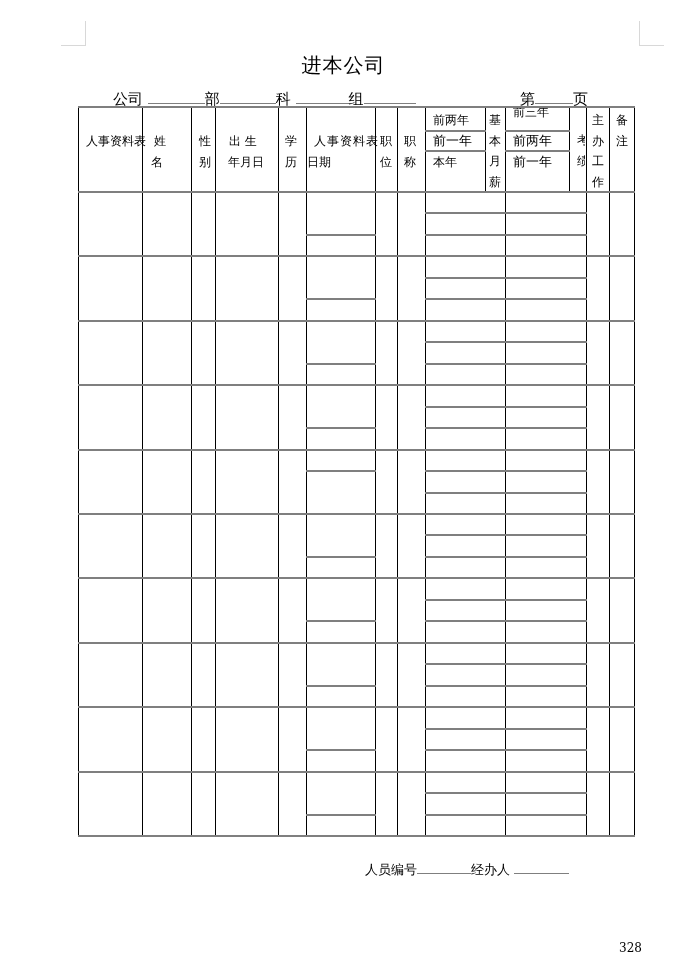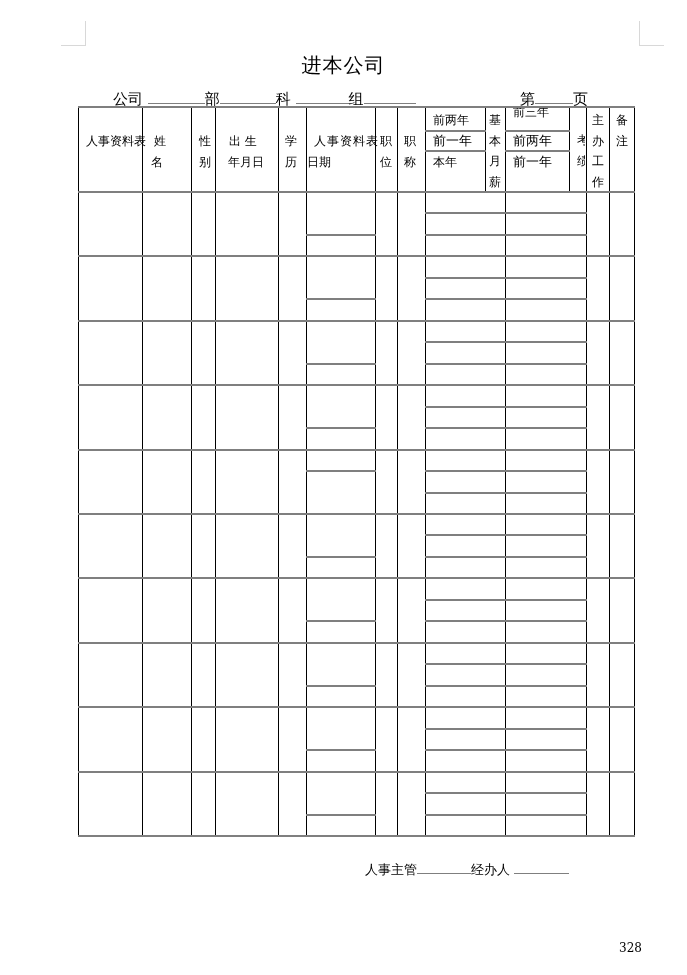--- a/index.html
+++ b/index.html
@@ -138,17 +138,17 @@
       <div class="hl" style="left: 425px; width: 162px; top: 749px;"></div>
       <div class="hl" style="left: 306px; width: 70px; top: 749px;"></div>
       <div class="hl" style="left: 78px; width: 557px; top: 771px;"></div>
       <div class="hl" style="left: 425px; width: 162px; top: 792px;"></div>
       <div class="hl" style="left: 425px; width: 162px; top: 814px;"></div>
       <div class="hl" style="left: 306px; width: 70px; top: 814px;"></div>
     </div>
 </div>
 
 <div class="footer">
-  <span>人事主管</span><span class="uline" style="width:54px;"></span><span>经办人</span>
+  <span>人员编号</span><span class="uline" style="width:54px;"></span><span>经办人</span>
   <span class="uline" style="width:55px;"></span>
 </div>
 
 <div class="pageno">328</div>
 
 </body></html>

